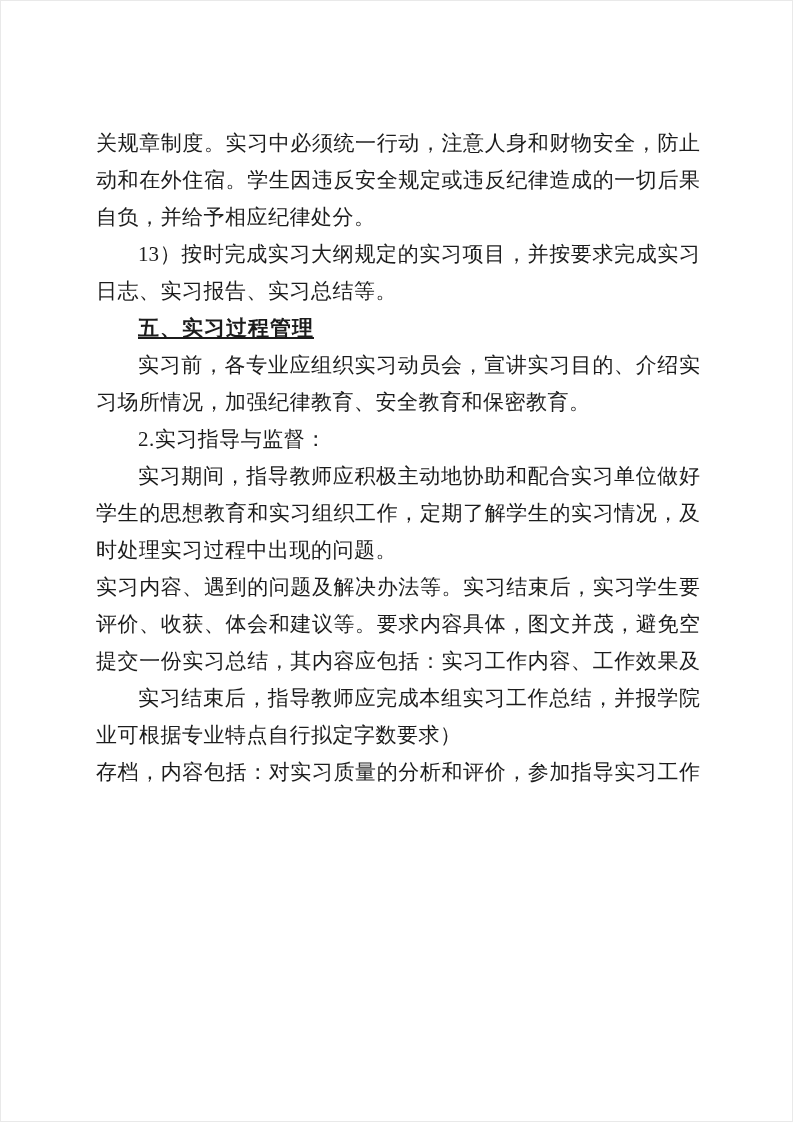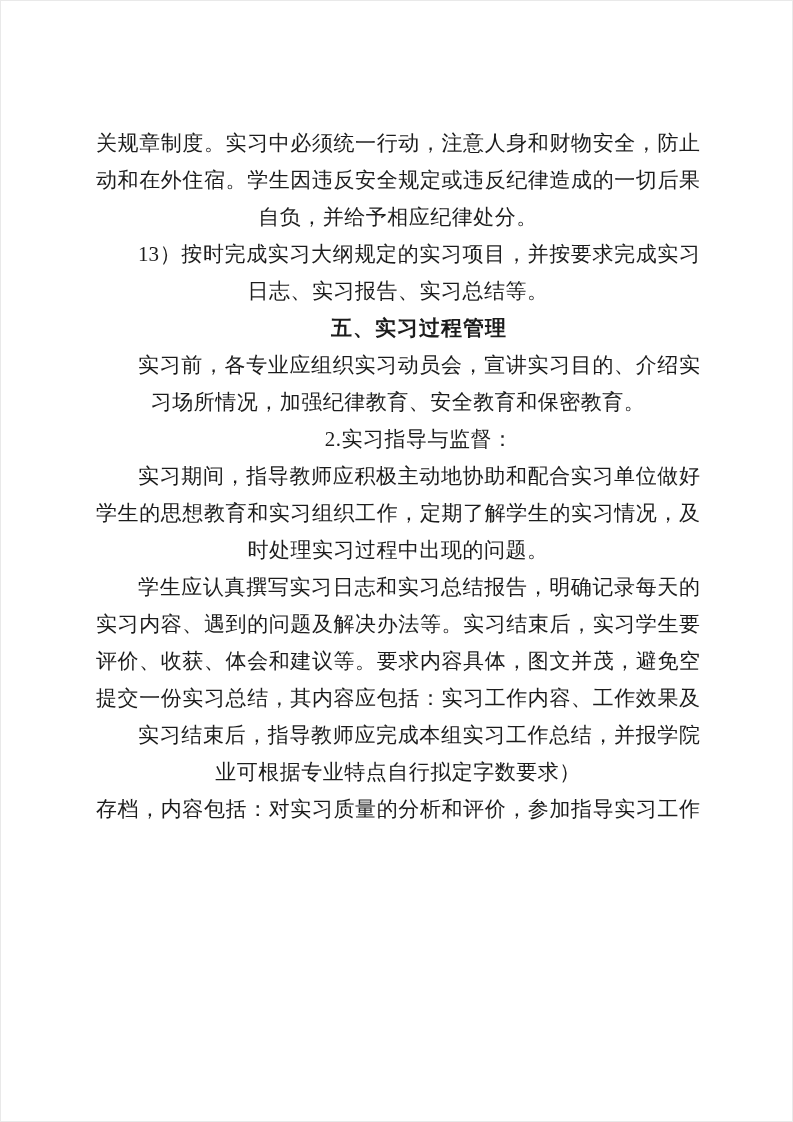--- a/index.html
+++ b/index.html
@@ -23,55 +23,55 @@
     top: 124px;
     left: 95px;
     right: 92px;
   }
   .line {
     font-size: 21px;
     line-height: 37px;
     height: 37px;
     white-space: nowrap;
     overflow: visible;
-    text-align: center;
+    text-align: left;
     letter-spacing: 0.5px;
   }
   .line.justify {
     white-space: normal;
     text-align: justify;
     text-align-last: justify;
     letter-spacing: 0;
   }
   .line.indent2 {
     padding-left: 42px;
   }
   .line.bold {
     font-weight: 700;
     letter-spacing: 1px;
+    text-decoration: underline;
   }
 </style>
 </head>
 <body>
 
 <div class="page">
   <div class="content" id="document-content">
       <div class="line justify">关规章制度。实习中必须统一行动，注意人身和财物安全，防止</div>
       <div class="line justify">动和在外住宿。学生因违反安全规定或违反纪律造成的一切后果</div>
       <div class="line">自负，并给予相应纪律处分。</div>
       <div class="line justify indent2">13）按时完成实习大纲规定的实习项目，并按要求完成实习</div>
       <div class="line">日志、实习报告、实习总结等。</div>
       <div class="line indent2 bold">五、实习过程管理</div>
       <div class="line justify indent2">实习前，各专业应组织实习动员会，宣讲实习目的、介绍实</div>
       <div class="line">习场所情况，加强纪律教育、安全教育和保密教育。</div>
       <div class="line indent2">2.实习指导与监督：</div>
       <div class="line justify indent2">实习期间，指导教师应积极主动地协助和配合实习单位做好</div>
       <div class="line justify">学生的思想教育和实习组织工作，定期了解学生的实习情况，及</div>
       <div class="line">时处理实习过程中出现的问题。</div>
-      <div class="line justify indent2">学生应认真撰写实习日志和实习总结报告，明确记录每天的</div>
       <div class="line justify">实习内容、遇到的问题及解决办法等。实习结束后，实习学生要</div>
       <div class="line justify">评价、收获、体会和建议等。要求内容具体，图文并茂，避免空</div>
       <div class="line justify">提交一份实习总结，其内容应包括：实习工作内容、工作效果及</div>
       <div class="line justify indent2">实习结束后，指导教师应完成本组实习工作总结，并报学院</div>
       <div class="line">业可根据专业特点自行拟定字数要求）</div>
       <div class="line justify">存档，内容包括：对实习质量的分析和评价，参加指导实习工作</div>
     </div>
 </div>
 
 </body></html>

